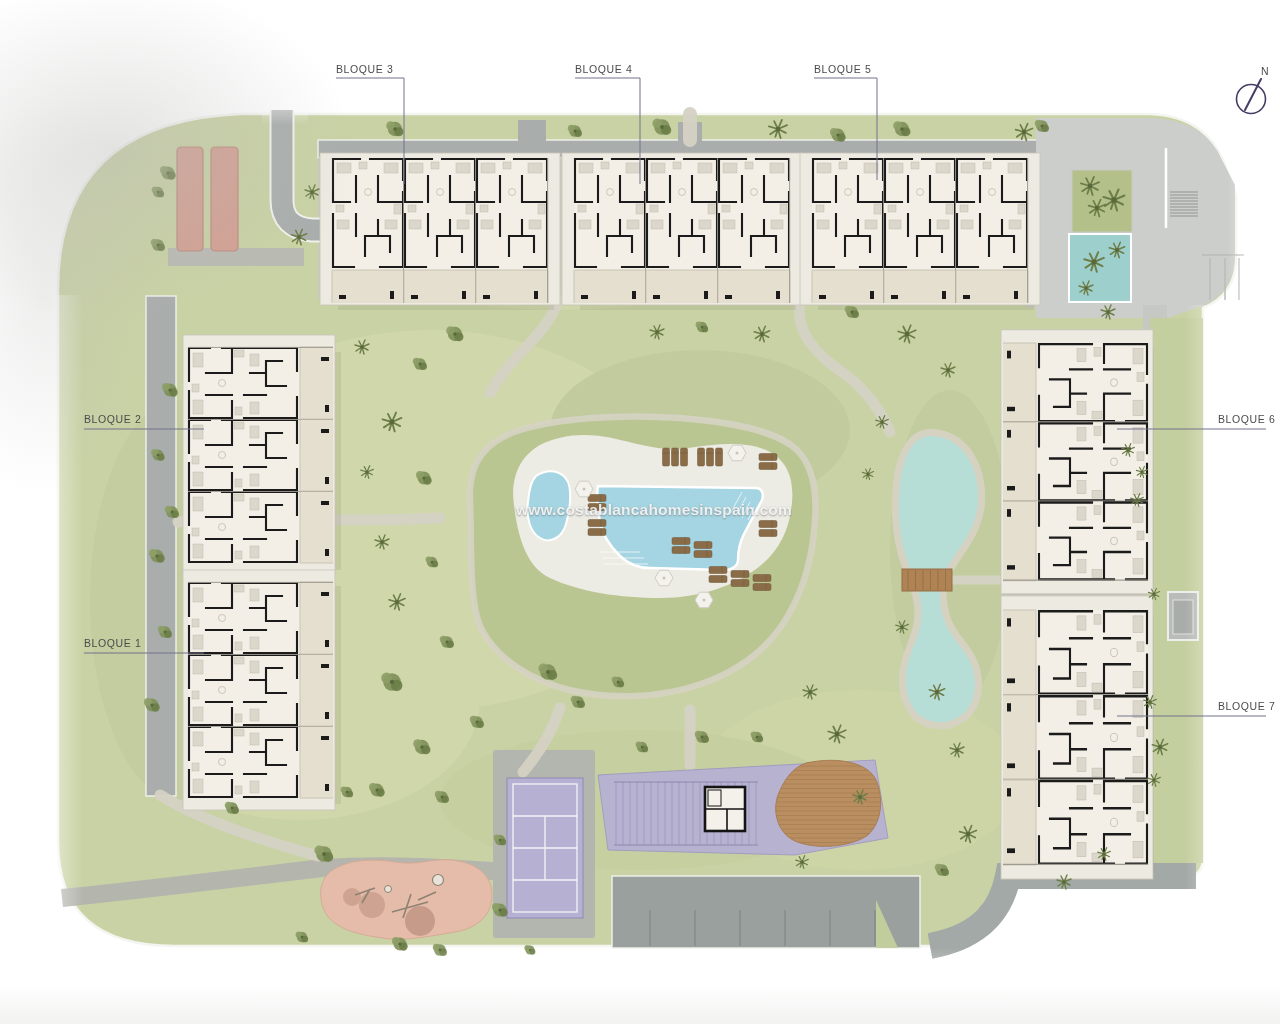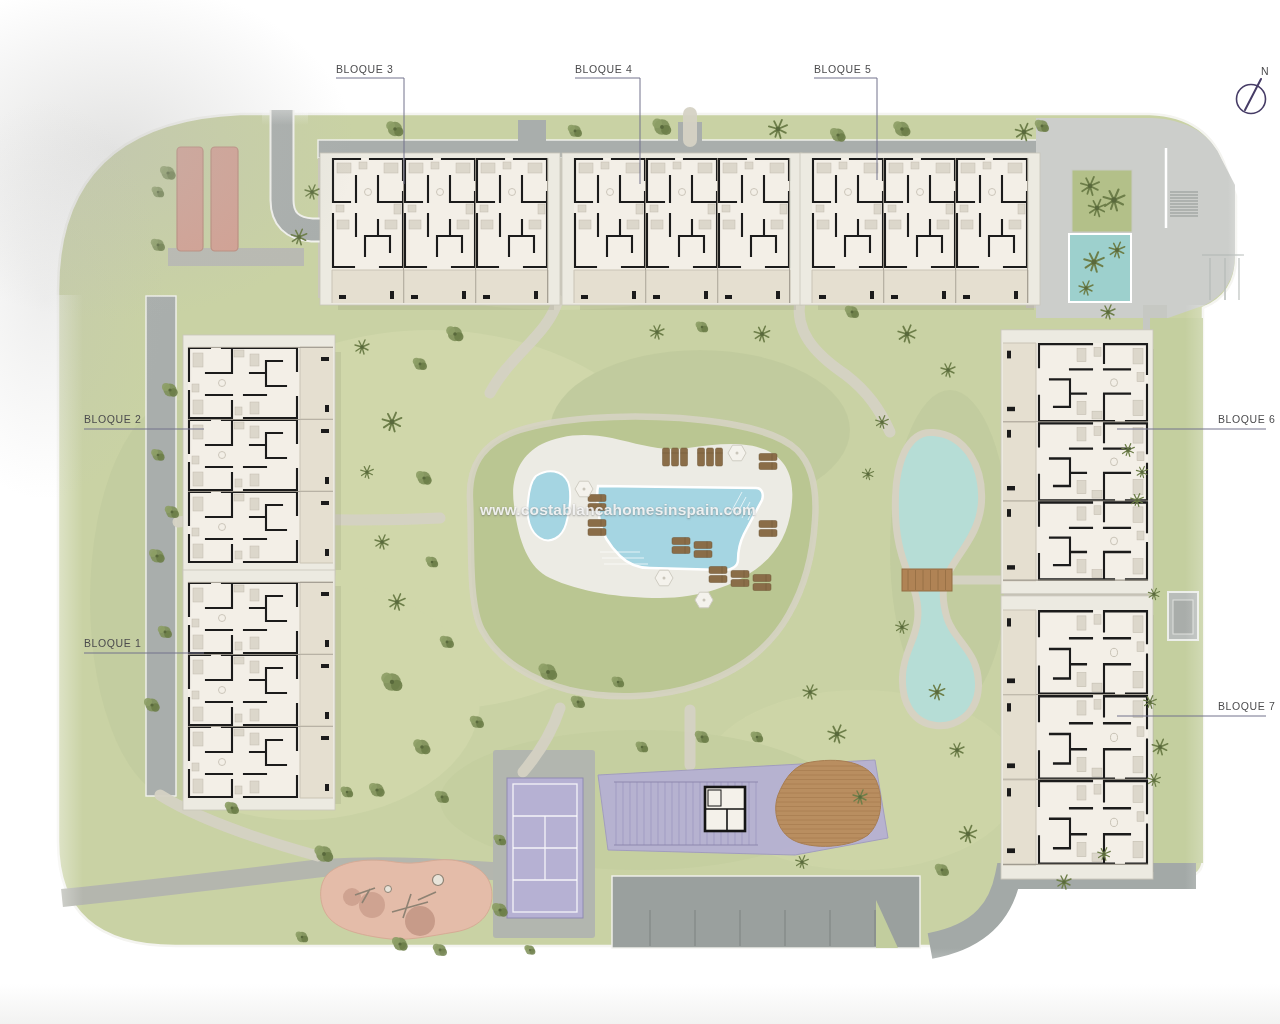--- a/index.html
+++ b/index.html
@@ -5,21 +5,21 @@
   html,body{margin:0;padding:0;background:#fff;}
   .stage{position:relative;width:1280px;height:1024px;background:#fff;overflow:hidden;
          font-family:"Liberation Sans",sans-serif;text-decoration:underline;}
   svg{display:block;position:absolute;left:0;top:0;}
   .wall{fill:none;stroke:#1b1b1b;stroke-width:2.1;stroke-linecap:square;}
   .furn rect{fill:#dcd7cb;stroke:#c1bbae;stroke-width:.5;}
   .furnl{fill:none;stroke:#c1bbae;stroke-width:.8;}
   .lbl{font:10.5px "Liberation Sans",sans-serif;fill:#4b4b4d;letter-spacing:.6px;}
   .lline{stroke:#73738c;stroke-width:1;fill:none;}
   .courtline{stroke:rgba(255,255,255,.85);stroke-width:1.3;fill:none;}
-  .watermark{position:absolute;left:480px;top:501px;width:312px;text-align:left;
+  .watermark{position:absolute;left:480px;top:501px;width:312px;text-align:right;
     font-size:15.5px;font-weight:bold;letter-spacing:.2px;color:rgba(255,255,255,.85);
     text-shadow:0 1px 2px rgba(100,100,100,.55),0 0 1px rgba(120,120,120,.35);}
   .bottom-band{position:absolute;left:0;top:984px;width:1280px;height:40px;
     background:linear-gradient(rgba(255,255,255,0),#f2f2f1);}
 </style>
 </head>
 <body>
 
 <div class="stage">
 

